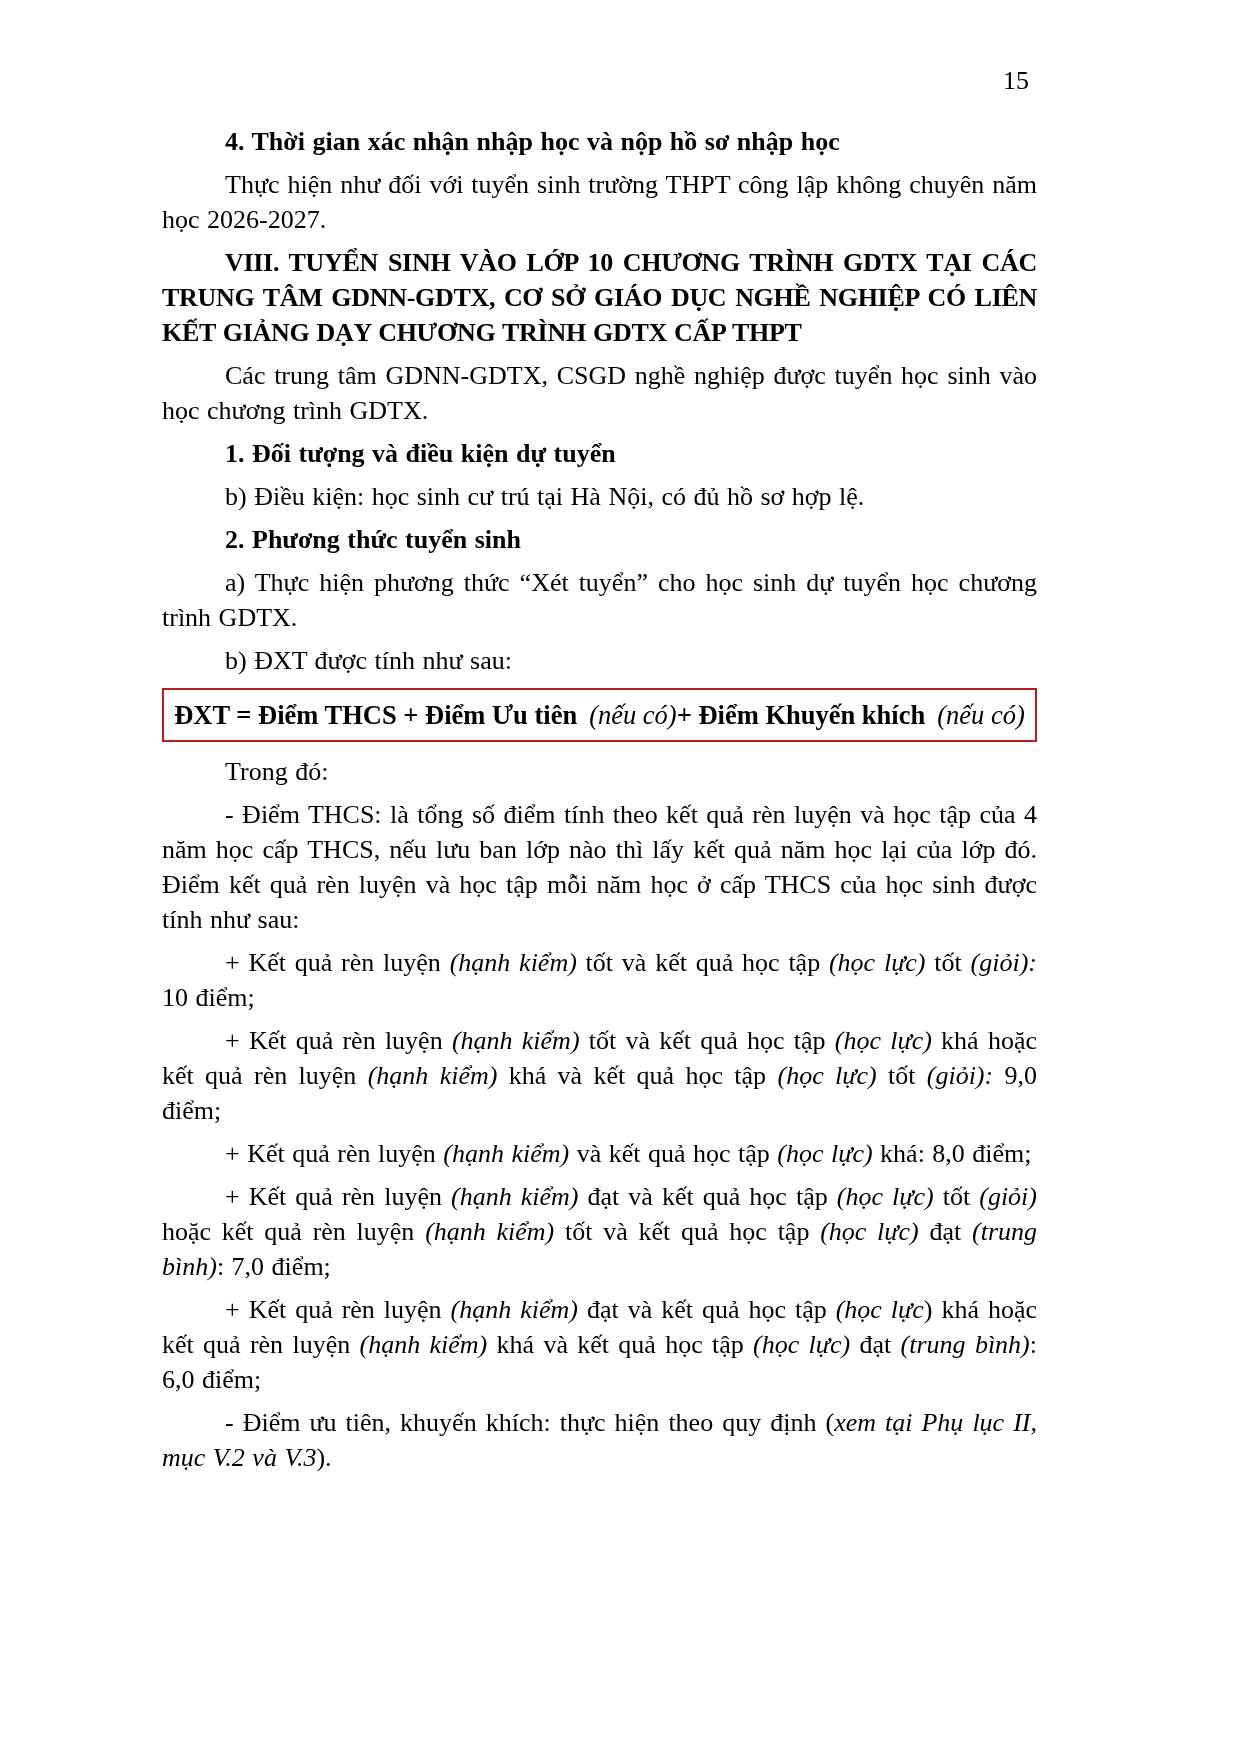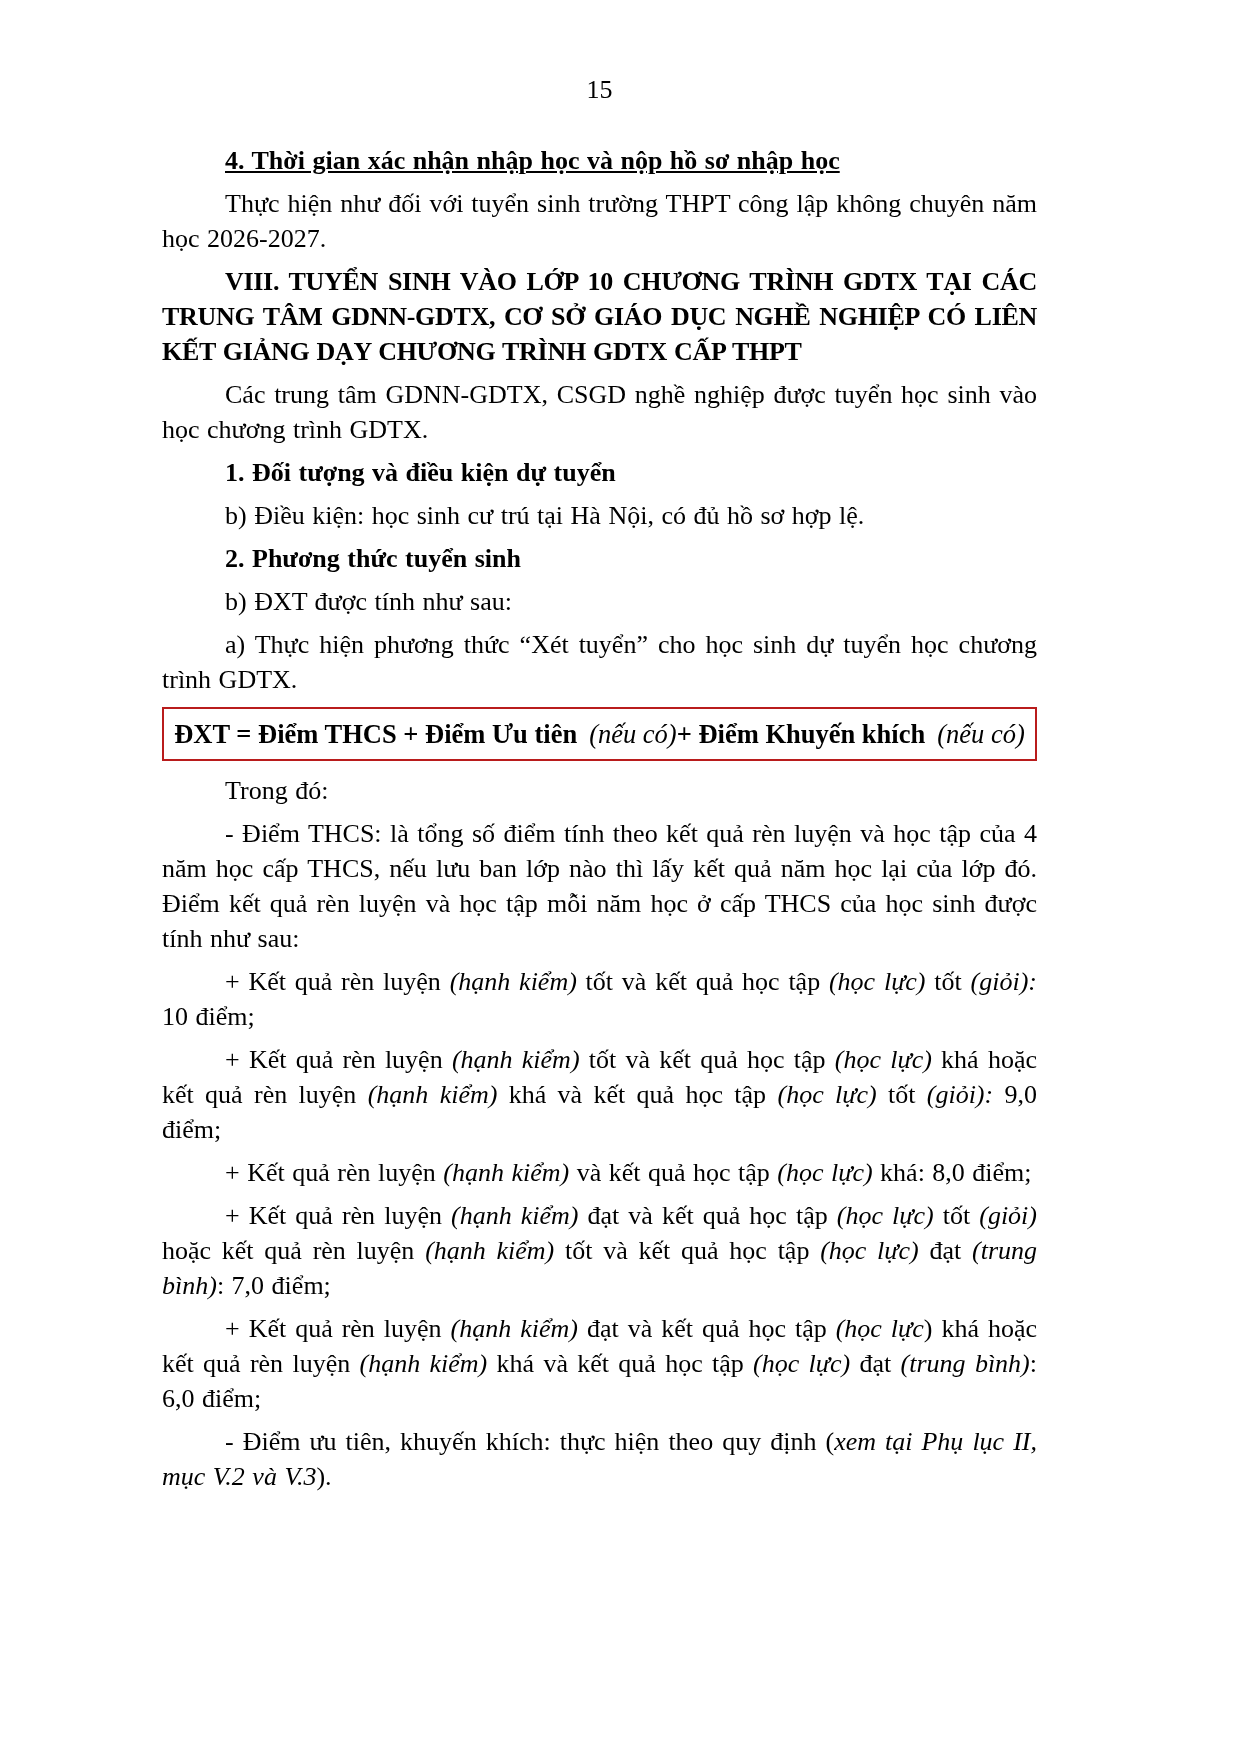--- a/index.html
+++ b/index.html
@@ -11,35 +11,35 @@
     font-family:"Liberation Serif","DejaVu Serif",serif;
     overflow:hidden;
     box-sizing:border-box;
   }
   .content {
     box-sizing:border-box;
     width:100%;
     padding:56px 204px 0 162px; 
   }
   .pageno {
-    margin:17px;
-    text-align:center;
+    margin:8px;
+    text-align:right;
     font-size:26px;
     line-height:34px;
   }
   .p {
     margin:8px 0 0 0;
     font-size:26px;
     line-height:35px;
     text-align:justify;
     text-indent:63px;
     word-spacing:1px;
   }
   .b  { font-weight:bold; }
-  .h4 { margin-top:36px;text-decoration:underline; }
+  .h4 { margin-top:26px; }
   .h8 { letter-spacing:-0.3px; }
   .box {
     margin:10px 0 0 0;
     border:2px solid #b91c1c;
     min-height:46px;
     display:flex;
     align-items:center;
     justify-content:center;
     font-weight:bold;
     font-size:26.5px;
@@ -68,23 +68,23 @@
 
     <p class="p">Các trung tâm GDNN-GDTX, CSGD nghề nghiệp được tuyển học sinh vào học chương trình GDTX.</p>
 
     <p class="p b">1. Đối tượng và điều kiện dự tuyển</p>
 
 
     <p class="p">b) Điều kiện: học sinh cư trú tại Hà Nội, có đủ hồ sơ hợp lệ.</p>
 
     <p class="p b">2. Phương thức tuyển sinh</p>
 
+    <p class="p">a) Thực hiện phương thức “Xét tuyển” cho học sinh dự tuyển học chương trình GDTX.</p>
+
     <p class="p">b) ĐXT được tính như sau:</p>
-
-    <p class="p">a) Thực hiện phương thức “Xét tuyển” cho học sinh dự tuyển học chương trình GDTX.</p>
 
     <div class="box">
         <span style="font-weight: bold;">ĐXT = Điểm THCS + Điểm Ưu tiên </span>
         <em>(nếu có)</em>
         <span style="font-weight: bold;"> + Điểm Khuyến khích </span>
         <em>(nếu có)</em>
       </div>
 
     <p class="p mt16">Trong đó:</p>
 

